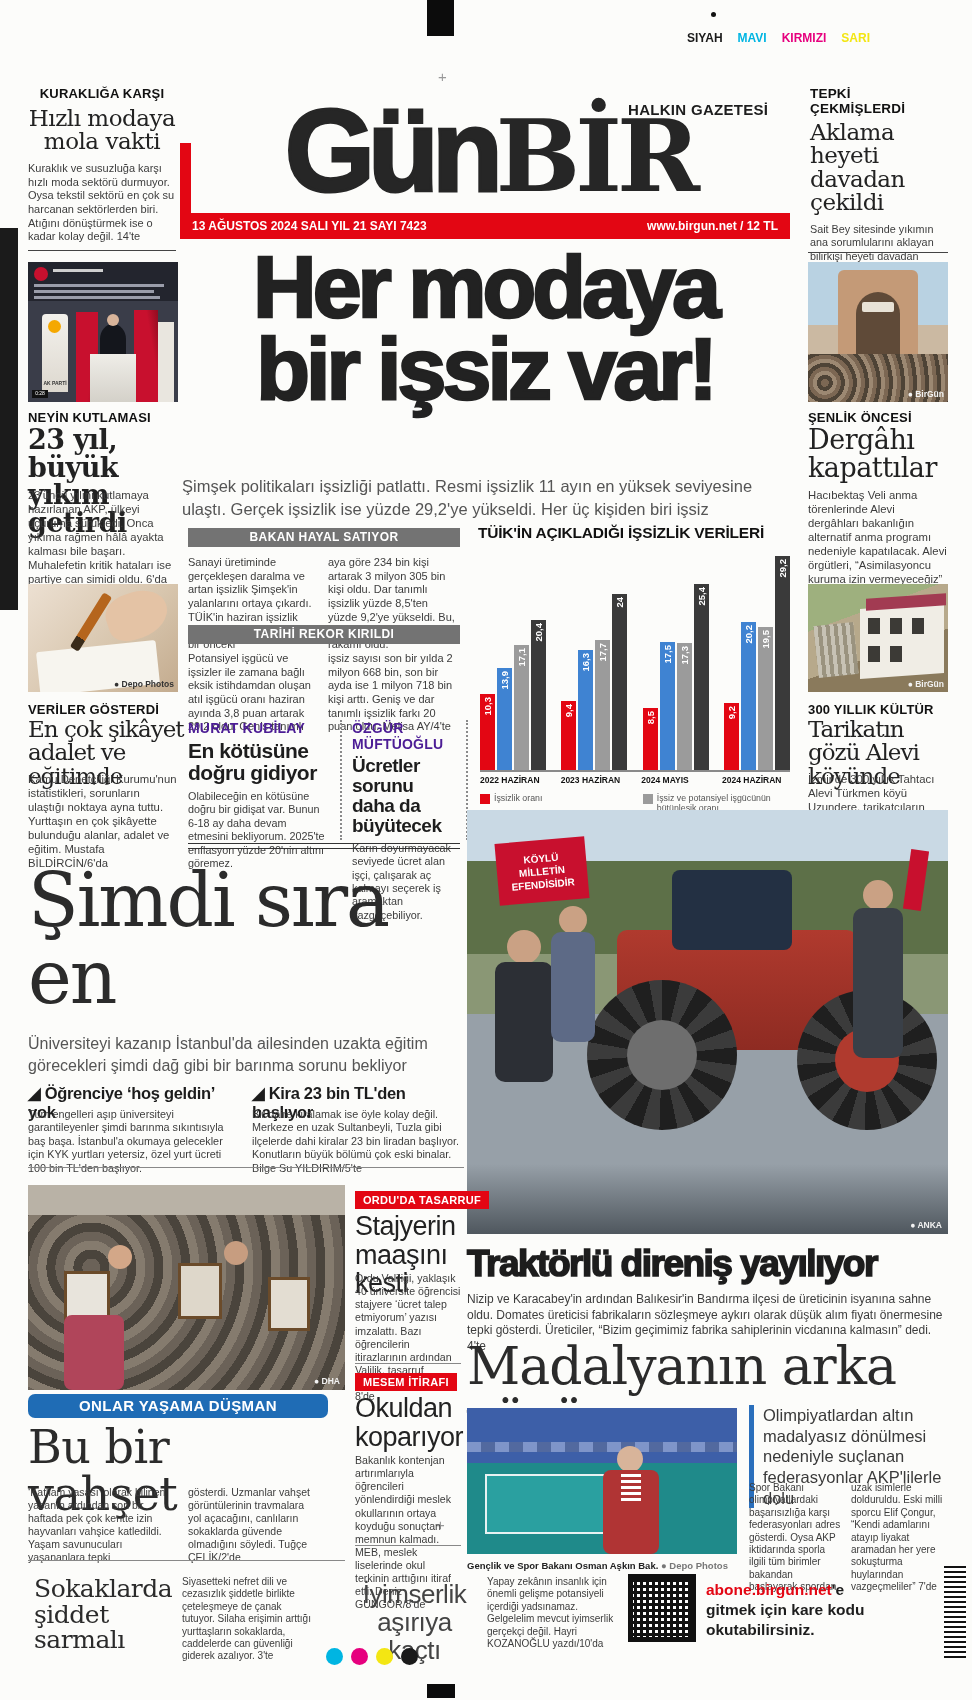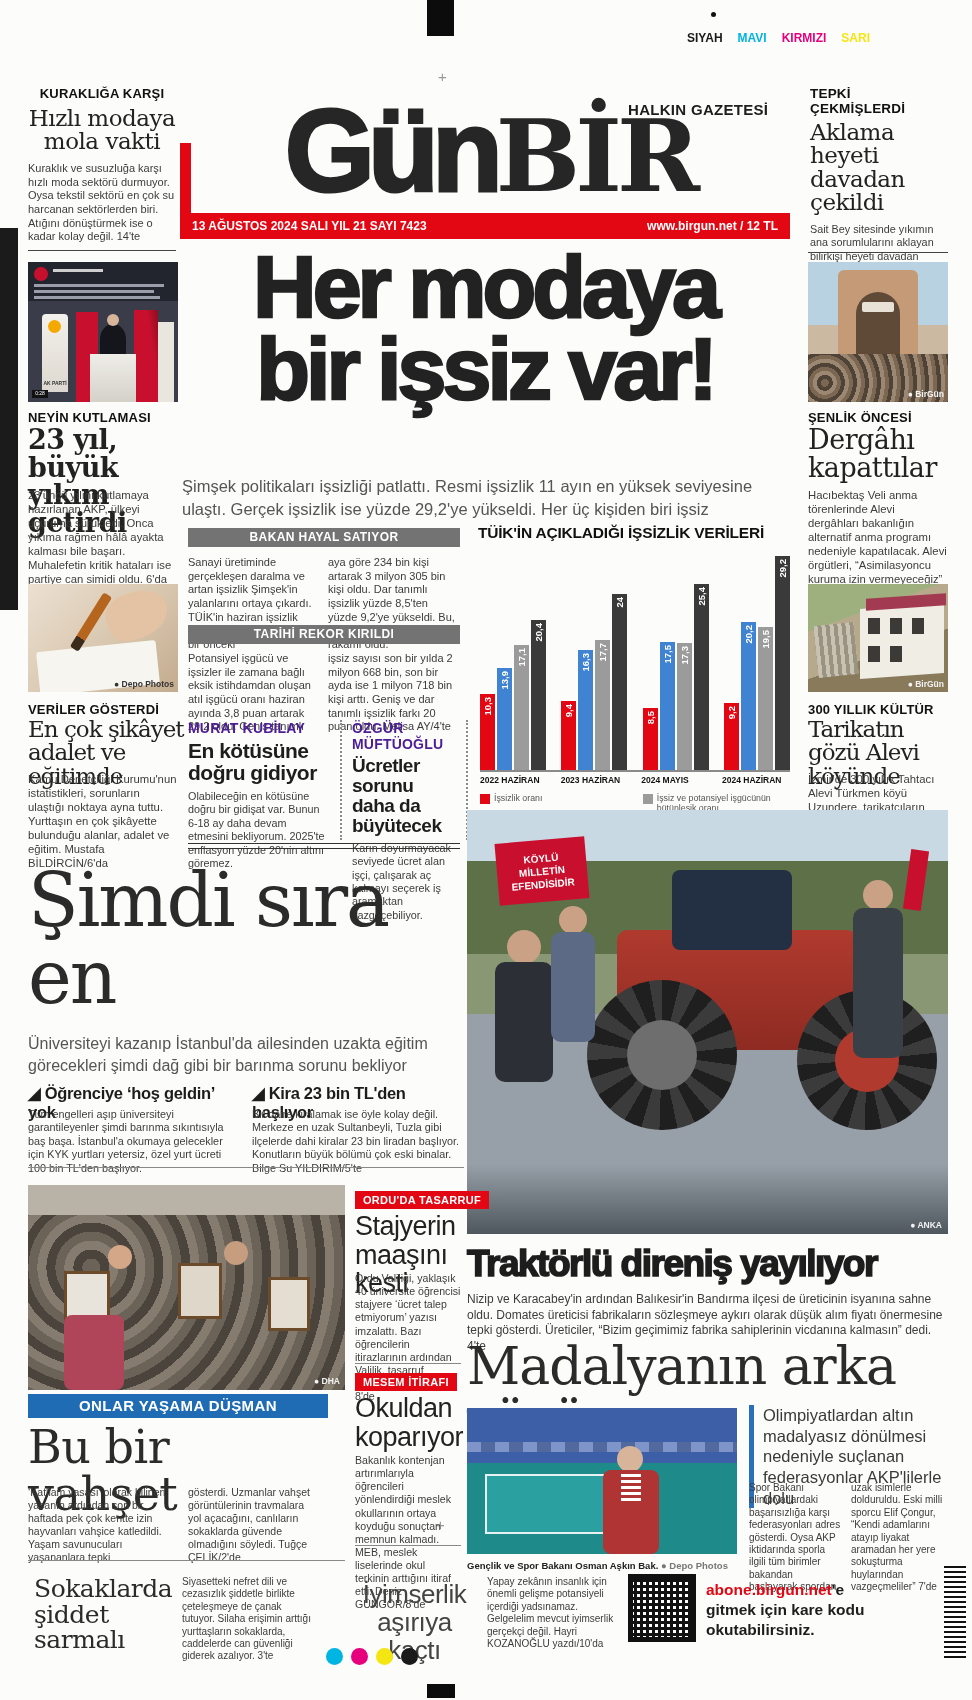--- a/index.html
+++ b/index.html
@@ -305,21 +305,21 @@
   <div class="photo" style="left:28px;top:1185px;width:317px;height:205px;background:linear-gradient(#b9b2a6 0 18%,#8f867a 18% 100%);">
     <div class="abs" style="left:0;top:30px;width:317px;height:175px;background:repeating-radial-gradient(circle at 20% 30%, #6b6258 0 9px, #4a443c 9px 18px, #857b6e 18px 27px);"></div>
     <div class="abs" style="left:36px;top:86px;width:40px;height:54px;background:#e8e4dc;border:3px solid #6b4b2a;"></div>
     <div class="abs" style="left:150px;top:78px;width:38px;height:50px;background:#ded7ca;border:3px solid #6b4b2a;"></div>
     <div class="abs" style="left:240px;top:92px;width:36px;height:48px;background:#e3ddd2;border:3px solid #6b4b2a;"></div>
     <div class="abs" style="left:80px;top:60px;width:24px;height:24px;border-radius:50%;background:#d3a788;"></div>
     <div class="abs" style="left:196px;top:56px;width:24px;height:24px;border-radius:50%;background:#c79d80;"></div>
     <div class="abs" style="left:36px;top:130px;width:60px;height:75px;background:#b0455a;border-radius:8px;"></div>
     <div class="abs credit" style="right:5px;bottom:4px;">● <span>DHA</span></div>
   </div>
-  <div class="abs" style="left:28px;top:1394px;width:300px;height:24px;background:#1f6cb5;color:#fff;font-weight:bold;font-size:15px;text-align:center;line-height:24px;letter-spacing:.4px;">ONLAR YAŞAMA DÜŞMAN</div>
+  <div class="abs" style="left:28px;top:1394px;width:300px;height:24px;background:#1f6cb5;color:#fff;font-weight:bold;font-size:15px;text-align:center;line-height:24px;letter-spacing:.4px;border-radius:7px;">ONLAR YAŞAMA DÜŞMAN</div>
   <div class="abs serifhead" style="left:28px;top:1424px;width:300px;font-size:46px;color:#2b2b2b;">Bu bir vahşet</div>
   <div class="abs body" style="left:28px;top:1486px;width:148px;font-size:10.5px;">‘Katliam yasası’ olarak bilinen yasanın ardından son bir haftada pek çok kentte izin hayvanları vahşice katledildi. Yaşam savunucuları yaşananlara tepki</div>
   <div class="abs body" style="left:188px;top:1486px;width:126px;font-size:10.5px;">gösterdi. Uzmanlar vahşet görüntülerinin travmalara yol açacağını, canlıların sokaklarda güvende olmadığını söyledi. Tuğçe ÇELİK/2'de</div>
 
   <div class="abs" style="left:355px;top:1190px;"><span class="redlabel">ORDU'DA TASARRUF</span></div>
   <div class="abs" style="left:355px;top:1212px;width:108px;font-size:27px;font-weight:400;color:#222;letter-spacing:-.5px;line-height:1.06;">Stajyerin maaşını kesti</div>
   <div class="abs body" style="left:355px;top:1272px;width:106px;font-size:10.6px;">Ordu Valiliği, yaklaşık 40 üniversite öğrencisi stajyere ‘ücret talep etmiyorum’ yazısı imzalattı. Bazı öğrencilerin itirazlarının ardından Valilik, tasarruf tedbirlerini öne sürdü. 8'de</div>
   <div class="abs rule" style="left:355px;top:1363px;width:106px;border-color:#888;"></div>
 
   <div class="abs" style="left:355px;top:1372px;"><span class="redlabel">MESEM İTİRAFI</span></div>

